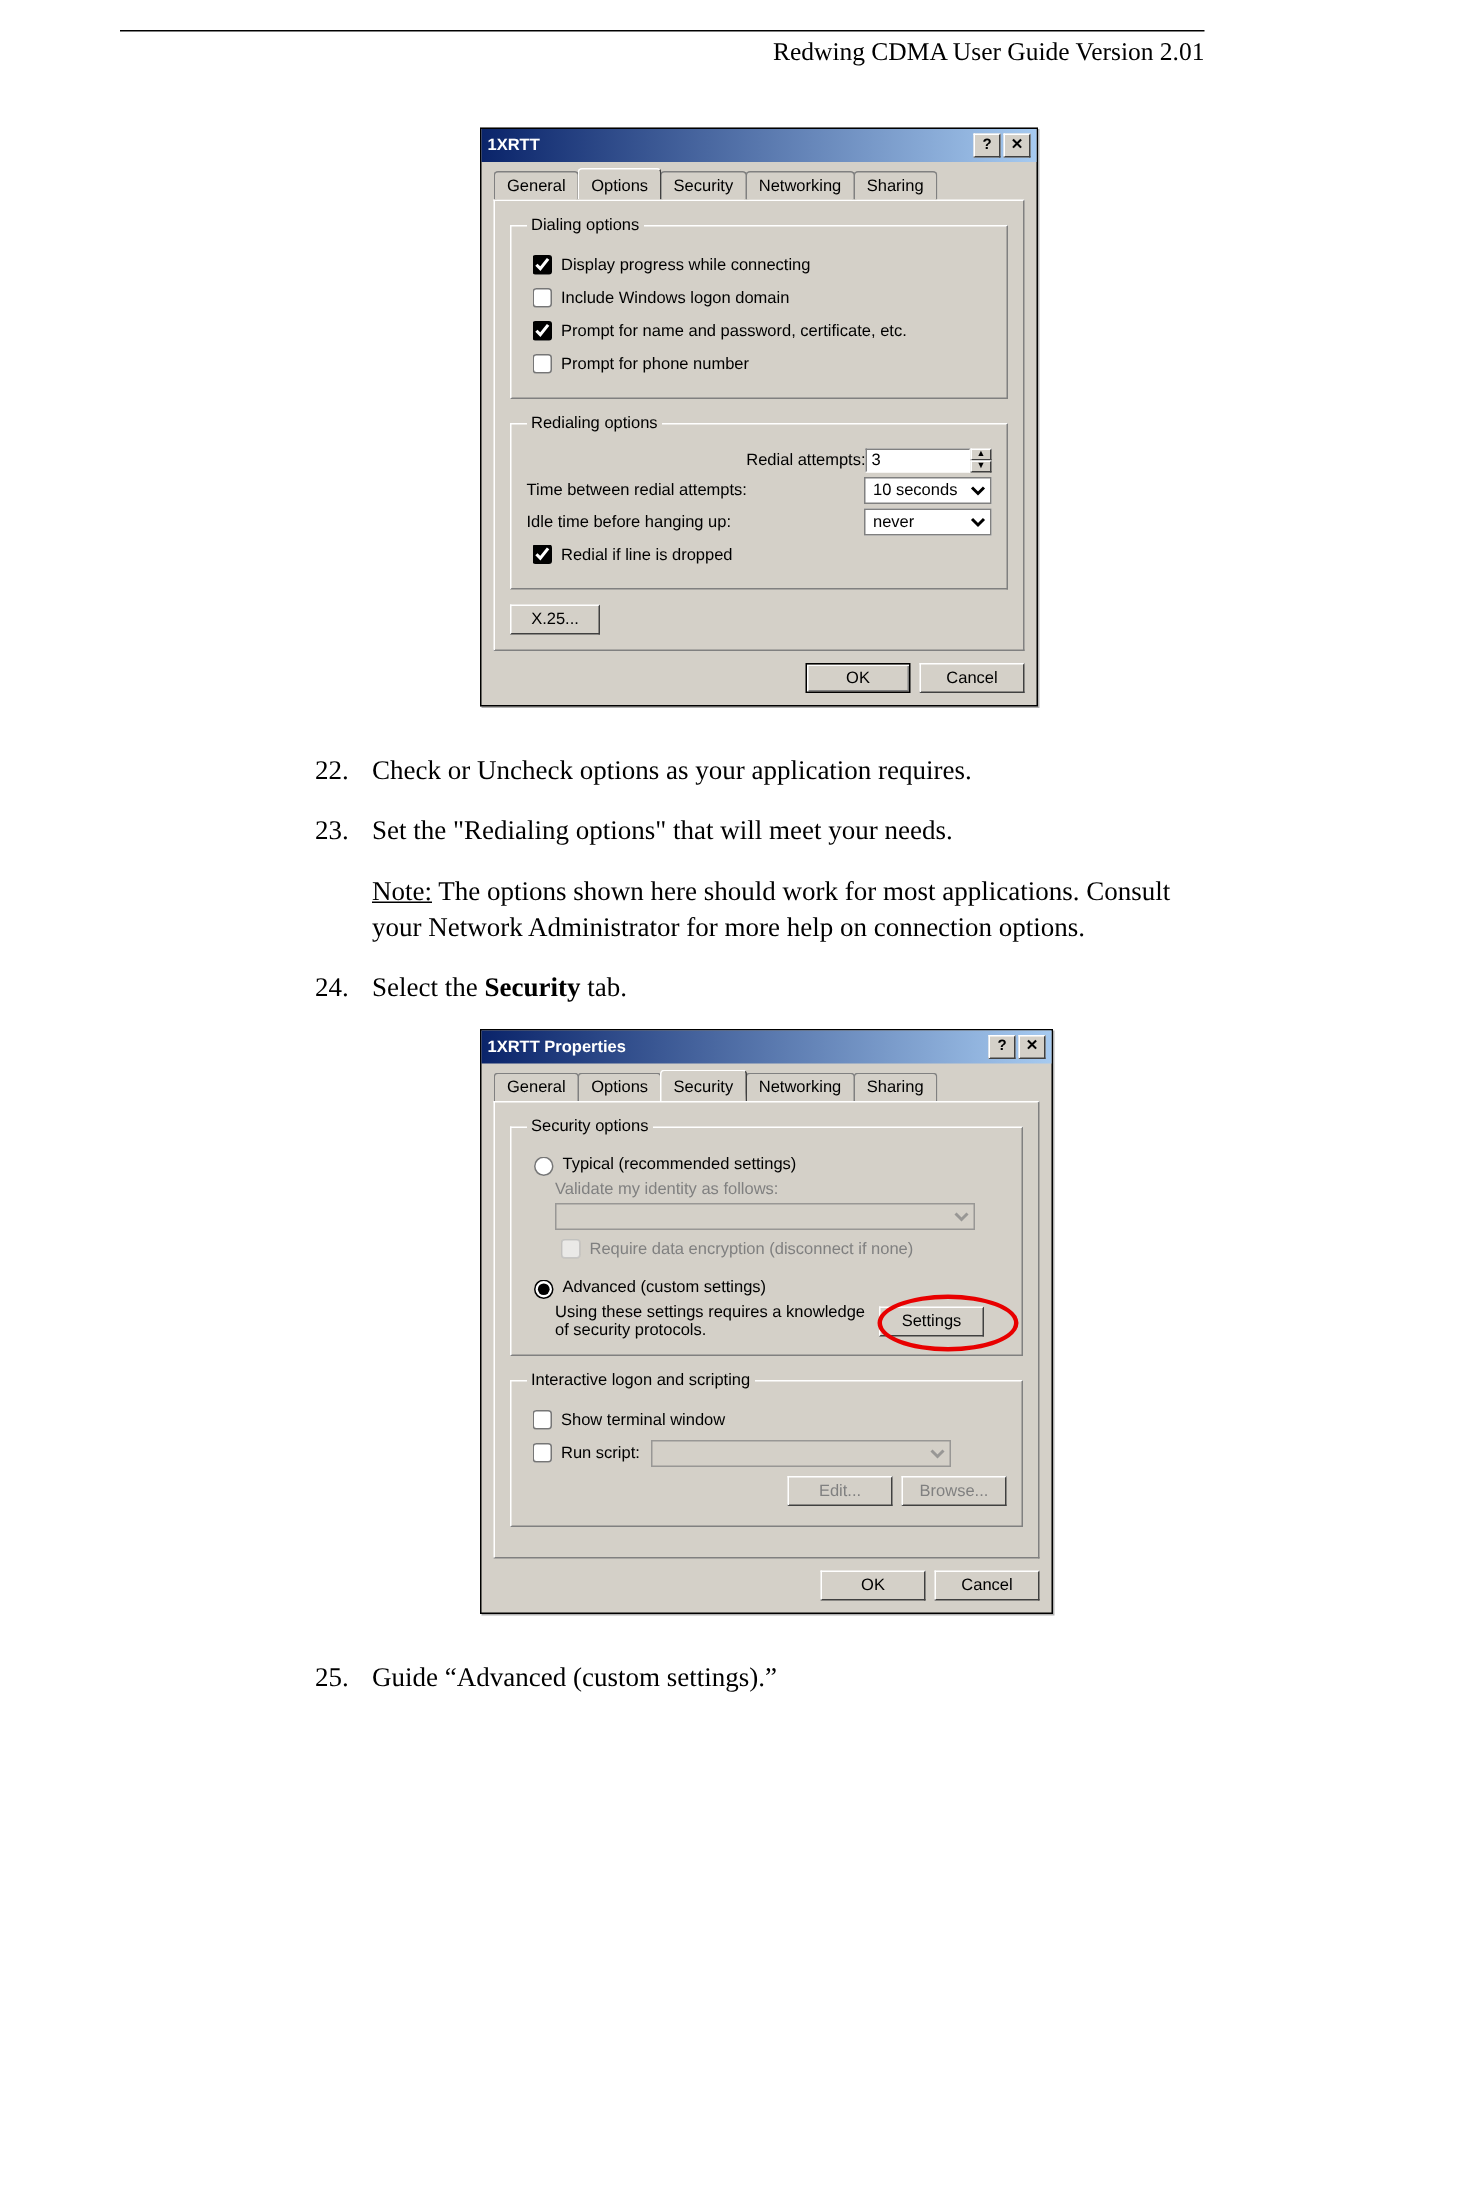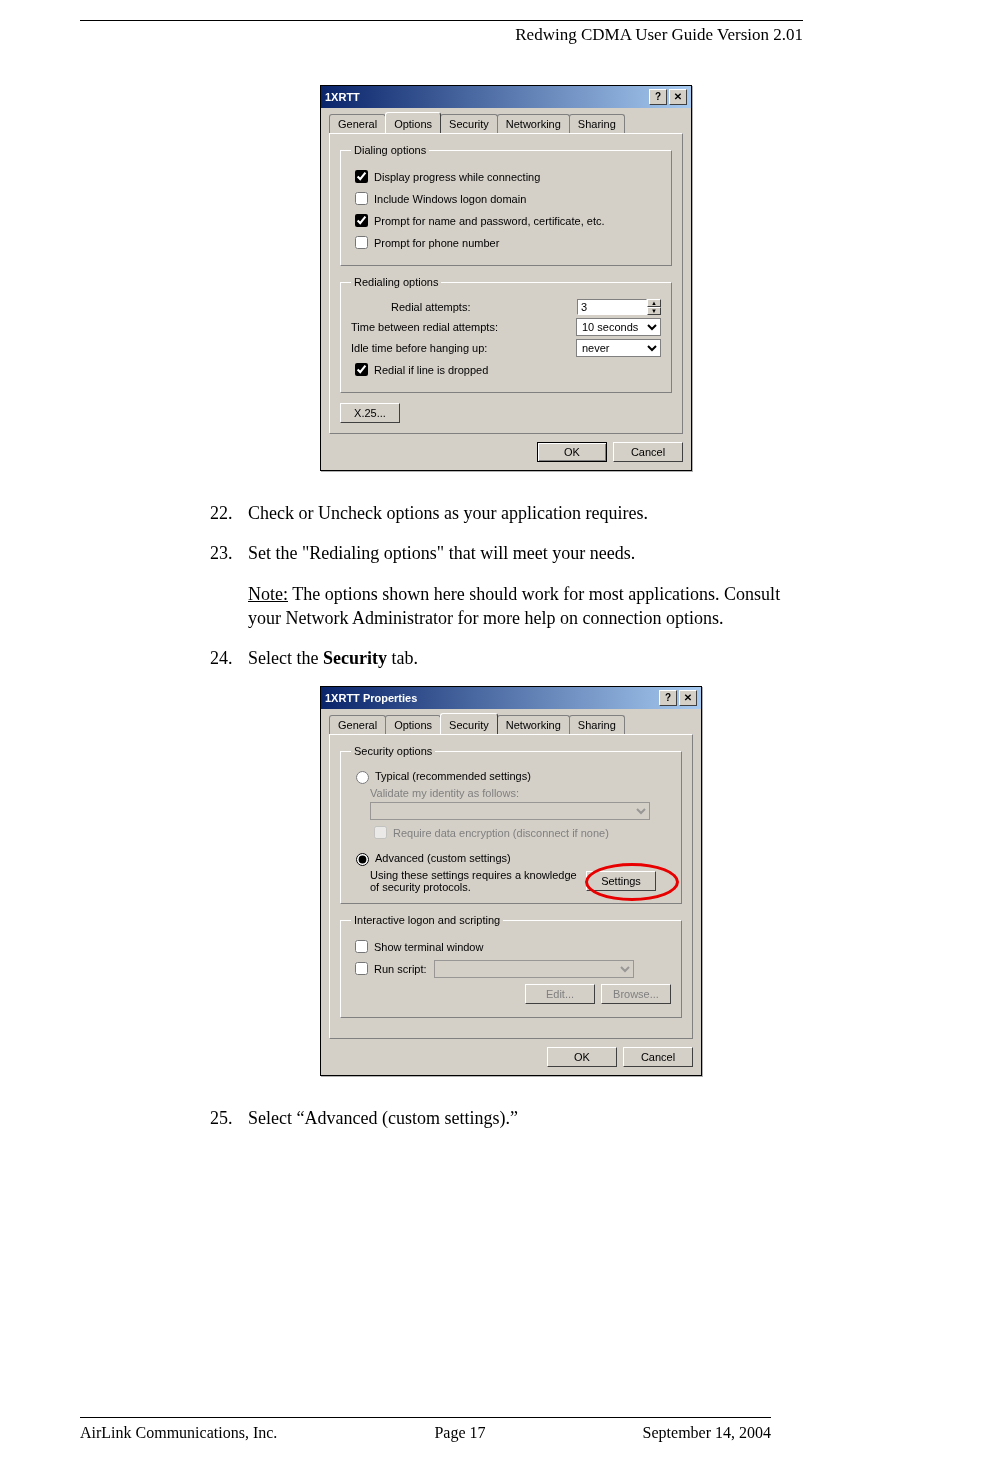--- a/index.html
+++ b/index.html
@@ -272,21 +272,21 @@
                 <span>Prompt for name and password, certificate, etc.</span>
               </div>
             <div class="win-row">
                 <input type="checkbox" class="win-checkbox" style="">
                 <span>Prompt for phone number</span>
               </div>
           </fieldset>
 
           <fieldset class="win">
             <legend>Redialing options</legend>
-            <div class="win-row" style="justify-content:space-between;margin-left:40px;">
+            <div class="win-row" style="justify-content:flex-end;">
               <span>Redial attempts:</span>
               <div class="spinner-wrap">
                 <input class="win-input" style="width: 70px;" value="3">
                 <div class="spinner-btns">
                     <div>▲</div>
                     <div>▼</div>
                   </div>
               </div>
             </div>
             <div class="win-row" style="justify-content:space-between;">
@@ -391,27 +391,19 @@
         <div class="button-row">
           <button class="win-button">OK</button>
           <button class="win-button">Cancel</button>
         </div>
       </div>
     </div>
 
     <ol>
       <li>
           <span class="num">25.</span>
-          <span class="txt">Select “Advanced (custom settings).”</span>
+          <span class="txt">Guide “Advanced (custom settings).”</span>
         </li>
     </ol>
 
   </div>
 
-  <div class="footer">
-    <hr class="footer-hr">
-    <div class="footer-row">
-      <span>AirLink Communications, Inc.</span>
-      <span>Page 17</span>
-      <span>September 14, 2004</span>
-    </div>
-  </div>
 </div>
 
 </body></html>

